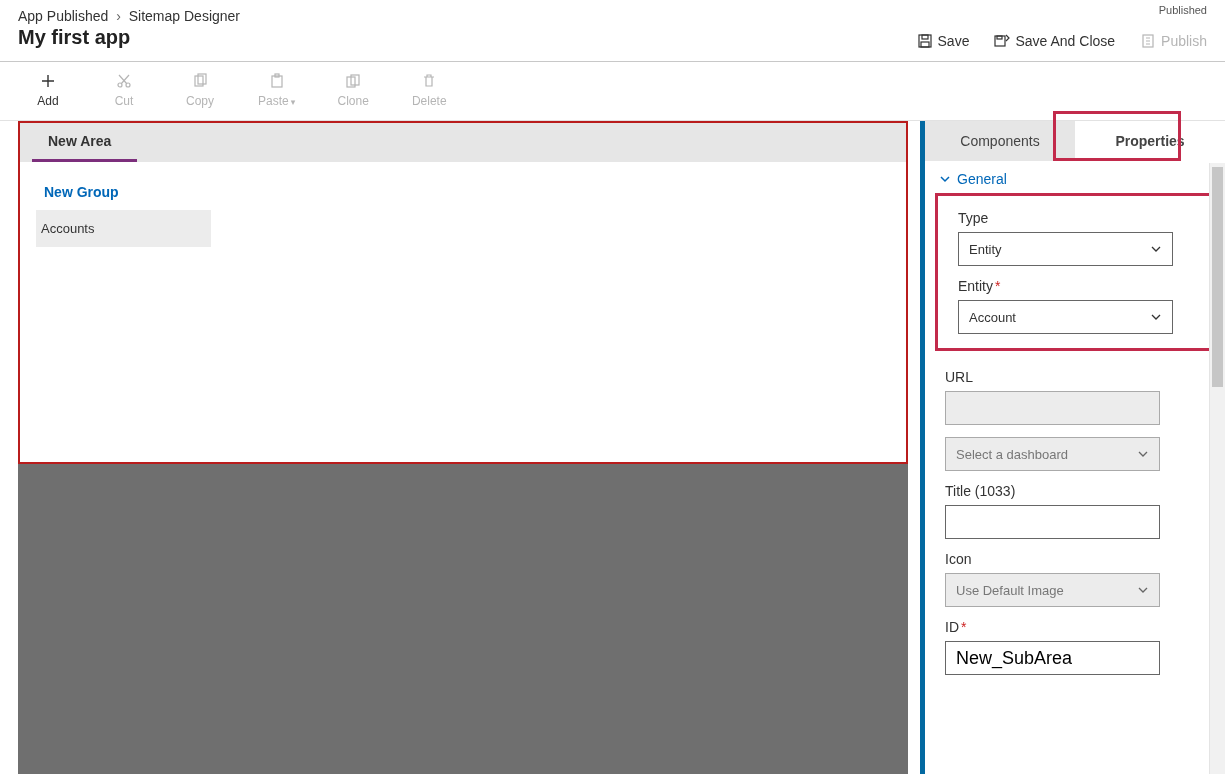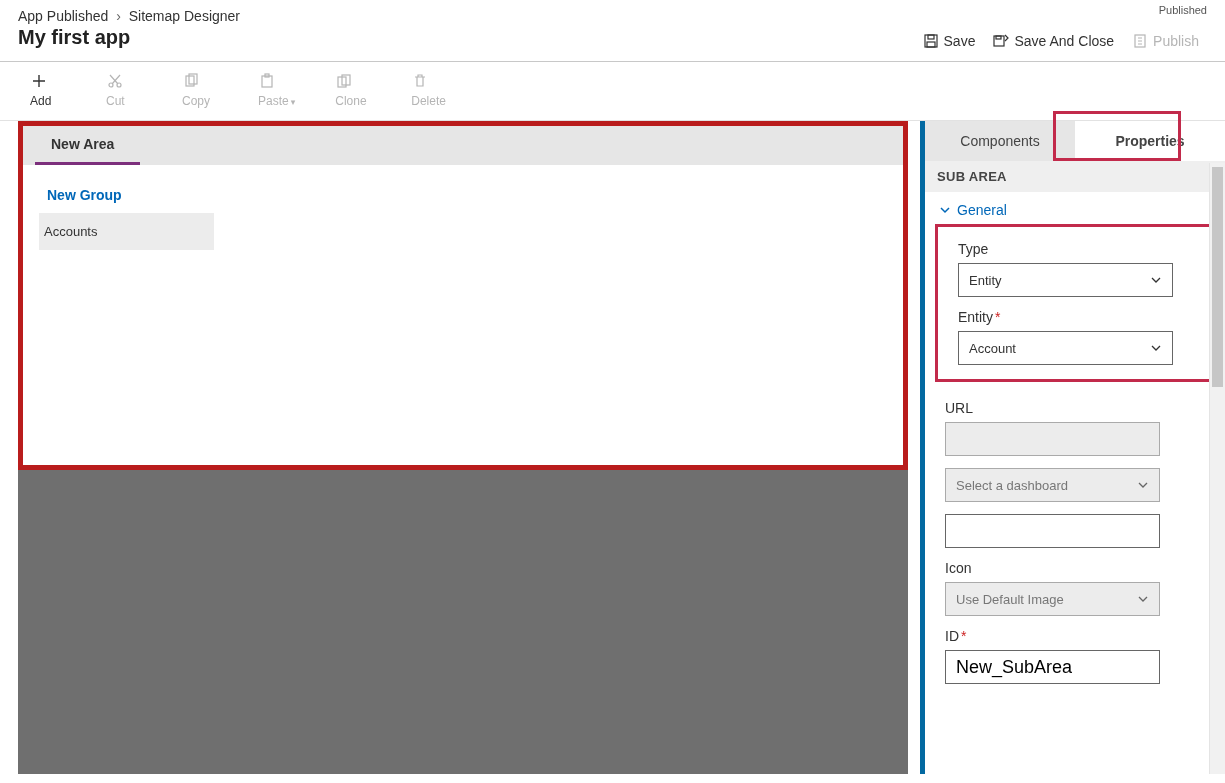--- a/index.html
+++ b/index.html
@@ -33,24 +33,24 @@
   }
   .status-published {
     position: absolute;
     right: 18px;
     top: 4px;
     font-size: 11px;
     color: #555;
   }
   .header-actions {
     position: absolute;
-    right: 26px;
+    right: 18px;
     bottom: 12px;
     display: flex;
-    gap: 18px;
+    gap: 25px;
     align-items: center;
   }
   .header-action {
     display: inline-flex;
     align-items: center;
     gap: 5px;
     font-size: 14px;
     color: #333;
     cursor: pointer;
   }
@@ -60,20 +60,21 @@
   
   .toolbar {
     display: flex;
     gap: 40px;
     padding: 10px 30px 12px 30px;
     border-bottom: 1px solid #e2e2e2;
   }
   .toolbar-btn {
     display: flex;
     flex-direction: column;
+    align-items: center;
     gap: 4px;
     font-size: 12px;
     color: #333;
     cursor: pointer;
     min-width: 36px;
   }
   .toolbar-btn.disabled { color: #b5b5b5; }
   .toolbar-icon { width:18px; height:18px; display:flex; align-items:center; justify-content:center;}
   .paste-caret { font-size: 9px; margin-left:2px; color:#b5b5b5;}
 
@@ -81,21 +82,21 @@
   .main {
     display: flex;
     height: calc(783px - 130px);
   }
   .canvas-col {
     flex: 0 0 920px;
     display:flex;
     flex-direction:column;
   }
   .canvas {
-    border: 5px solid #b91c1c;
+    border: 2px solid #b91c1c;
     margin: 0 0 0 18px;
     width: 890px;
     background:#fff;
   }
   .area-header {
     background: #e6e6e6;
     padding: 0;
   }
   .area-tab {
     display:inline-block;
@@ -339,21 +340,20 @@
     <div class="canvas-below"></div>
   </div>
 
   <div class="right-panel">
     <div class="tabs">
       <div class="tab">Components</div>
       <div class="tab active">Properties</div>
     </div>
     <div class="tab-highlight-box" style="top:-10px; left:128px; width:128px; height:50px;"></div>
 
-    <div class="section-title">SUB AREA</div>
 
     <div class="panel-scroll">
       <div class="collapse-header">
         <svg class="chevron-down" viewBox="0 0 12 12" fill="none" stroke="#0067b8" stroke-width="1.5">
             <path d="M2 4l4 4 4-4"></path>
           </svg>
         <span>General</span>
       </div>
 
       <div class="highlight-fields">
@@ -387,20 +387,21 @@
       <div class="form-group">
         <div class="form-select muted">
           <span>Select a dashboard</span>
           <svg class="chevron-down" viewBox="0 0 12 12" fill="none" stroke="#666" stroke-width="1.3">
               <path d="M2 4l4 4 4-4"></path>
             </svg>
         </div>
       </div>
 
       <div class="form-group">
+        <label class="form-label">Title (1033)</label>
         <div class="form-input">
           <input value="" style="">
         </div>
       </div>
 
       <div class="form-group">
         <label class="form-label">Icon</label>
         <div class="form-select muted">
           <span>Use Default Image</span>
           <svg class="chevron-down" viewBox="0 0 12 12" fill="none" stroke="#666" stroke-width="1.3">

